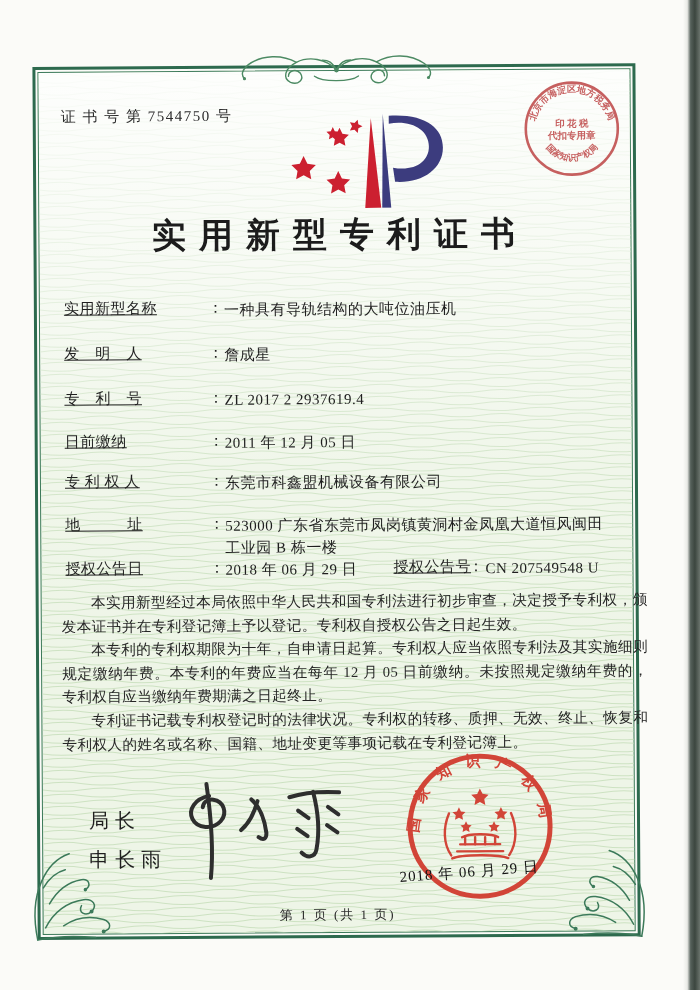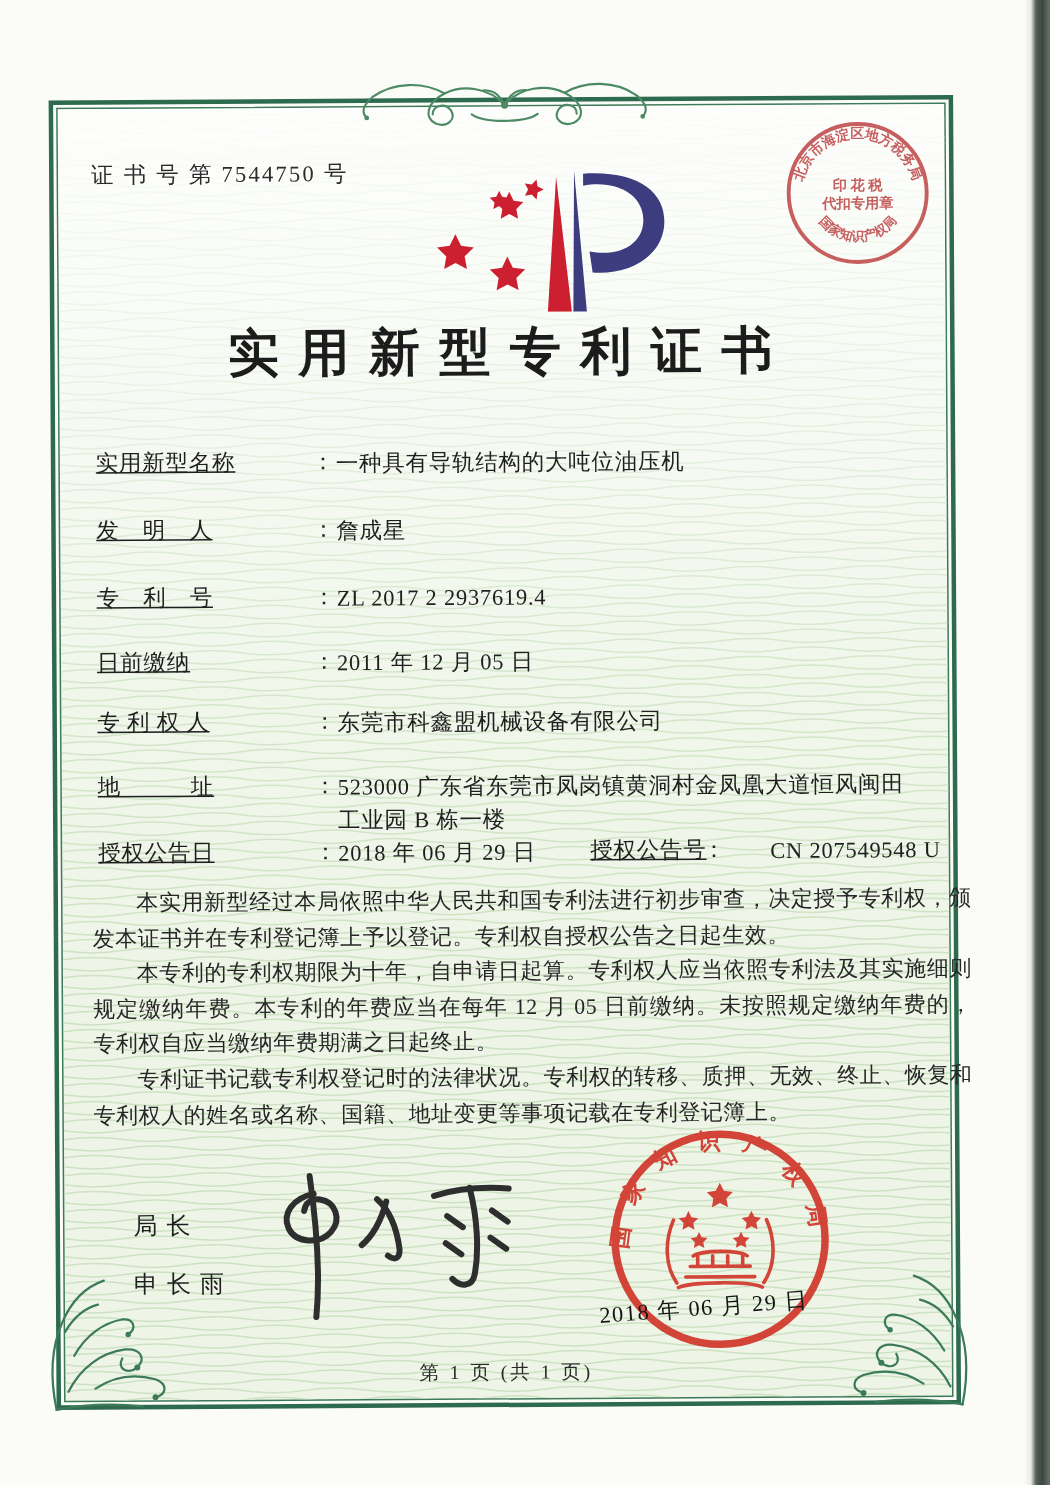--- a/index.html
+++ b/index.html
@@ -43,28 +43,28 @@
     position:absolute;left:32px;top:212px;width:600px;
     text-align:center;font-size:34px;font-weight:700;color:#1c1c1c;
     letter-spacing:13px;text-indent:13px;
   }
   .frow{position:absolute;left:62px;width:560px;font-size:15px;color:#1f1f1f;}
   .flabel{position:absolute;left:0;top:0;letter-spacing:.5px;white-space:pre;text-decoration:underline;}
   .fcolon{position:absolute;left:144px;top:0;}
   .fvalue{position:absolute;left:160px;top:0;white-space:pre-line;letter-spacing:.5px;line-height:22px;}
   .frow2{position:absolute;left:390px;width:280px;font-size:15px;color:#1f1f1f;}
   .frow2 .fcolon{left:75px;}
-  .frow2 .fvalue{left:92px;margin-left:28px;}
+  .frow2 .fvalue{left:92px;}
   .paras{
     position:absolute;left:58px;top:590px;width:586px;
     font-size:14.6px;line-height:23.6px;color:#262626;
     text-align:justify;letter-spacing:.4px;
   }
   .paras p{margin:0;text-indent:2em;}
-  .director{position:absolute;left:84px;font-size:16px;letter-spacing:6px;color:#1f1f1f;}
+  .director{position:absolute;left:84px;font-size:20px;letter-spacing:6px;color:#1f1f1f;}
   .sig{position:absolute;left:168px;top:770px;}
   .seal{position:absolute;left:400px;top:752px;}
   .seal-date{
     position:absolute;left:394px;top:862px;width:180px;
     font-size:15px;color:#141414;letter-spacing:1px;
     transform:rotate(-4deg);
   }
   .footer{
     position:absolute;left:32px;top:906px;width:600px;text-align:center;
     font-size:13px;letter-spacing:2px;color:#2a2a2a;

